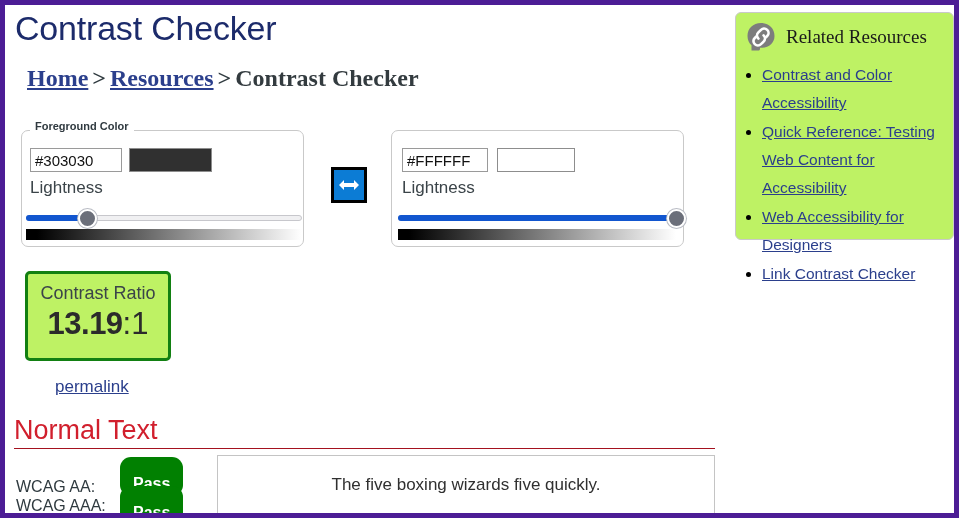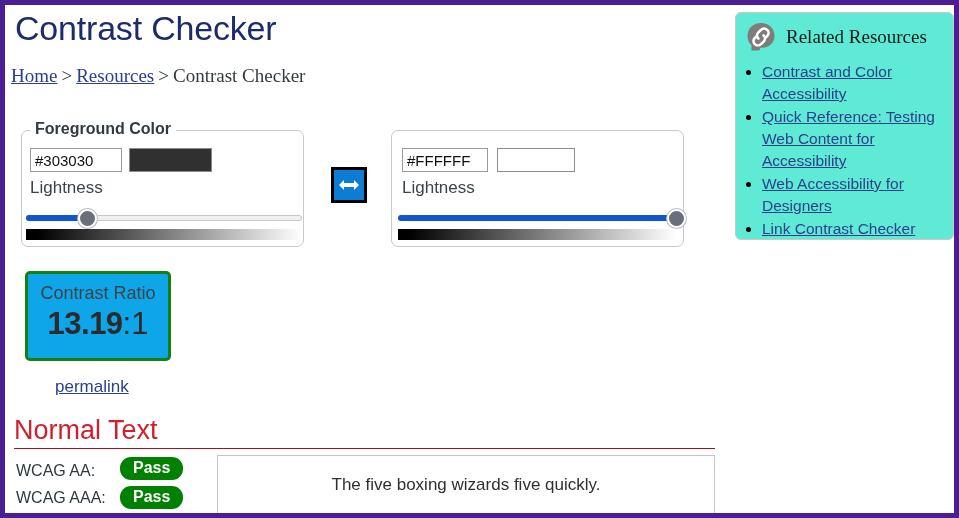--- a/index.html
+++ b/index.html
@@ -29,26 +29,27 @@
     margin: 0;
     font-size: 34px;
     font-weight: 400;
     letter-spacing: -0.2px;
     color: #1c2b6b;
     font-family: "Liberation Sans", sans-serif;
     white-space: nowrap;
   }
   .breadcrumb {
     position: absolute;
-    left: 6px;
+    left: 22px;
     top: 60px;
     font-family: "Liberation Serif", serif;
-    font-size: 19px;
+    font-size: 24px;
     color: #2f3a3f;
     white-space: nowrap;
+    font-weight: bold;
   }
   .breadcrumb a {
     color: #2b3f8c;
     text-decoration: underline;
   }
   .breadcrumb .sep {
     color: #2f3a3f;
     padding: 0 4px;
   }
   .breadcrumb .current { color: #333b3f; }
@@ -63,21 +64,21 @@
   }
   #fg-box { left: 16px;  top: 125px; width: 283px; height: 117px; }
   #bg-box { left: 386px; top: 125px; width: 293px; height: 117px; }
 
   .legend {
     position: absolute;
     top: -11px;
     left: 8px;
     background: #ffffff;
     padding: 0 5px;
-    font-size: 16px;
+    font-size: 11px;
     font-weight: bold;
     color: #303a40;
     white-space: nowrap;
   }
   .hexinput {
     position: absolute;
     box-sizing: border-box;
     top: 17px;
     height: 24px;
     border: 1px solid #9a9a9a;
@@ -186,21 +187,21 @@
   
   #ratio-box {
     position: absolute;
     left: 20px;
     top: 266px;
     width: 146px;
     height: 90px;
     box-sizing: border-box;
     border: 3px solid #128012;
     border-radius: 5px;
-    background: #0ea5e9;
+    background: #bef264;
     text-align: center;
   }
   #ratio-box .ratio-label {
     margin-top: 8px;
     font-size: 18px;
     color: #3b4449;
     line-height: 22px;
   }
   #ratio-box .ratio-value {
     margin-top: 2px;
@@ -256,21 +257,21 @@
     width: 104px;
     display: inline-block;
   }
   .badge {
     display: inline-block;
     background: #018001;
     color: #ffffff;
     font-size: 16px;
     font-weight: bold;
     border-radius: 11px;
-    padding: 2px 13px 3px 13px;
+    padding: 18px 13px 3px 13px;
     line-height: 18px;
   }
 
   #sample-box {
     position: absolute;
     left: 212px;
     top: 450px;
     width: 498px;
     height: 60px;
     box-sizing: border-box;
@@ -288,21 +289,21 @@
   
   #related {
     position: absolute;
     left: 730px;
     top: 7px;
     width: 219px;
     height: 228px;
     box-sizing: border-box;
     border: 1px solid #c9c9c9;
     border-radius: 6px;
-    background: #5eead4;
+    background: #bef264;
   }
   #related .rr-head {
     display: flex;
     align-items: center;
     padding: 6px 0 0 7px;
   }
   #related .rr-icon { width: 36px; height: 36px; flex: 0 0 36px; }
   #related .rr-title {
     margin-left: 7px;
     font-family: "Liberation Serif", serif;
@@ -310,21 +311,21 @@
     color: #1a1a1a;
     white-space: nowrap;
   }
   #related ul {
     margin: 6px 0 0 0;
     padding-left: 26px;
     list-style: disc;
   }
   #related li {
     font-size: 15.5px;
-    line-height: 22px;
+    line-height: 28px;
     color: #000000;
     margin-bottom: 1px;
   }
   #related li a {
     color: #2b3f8c;
     text-decoration: underline;
   }
 </style>
 </head>
 <body>

